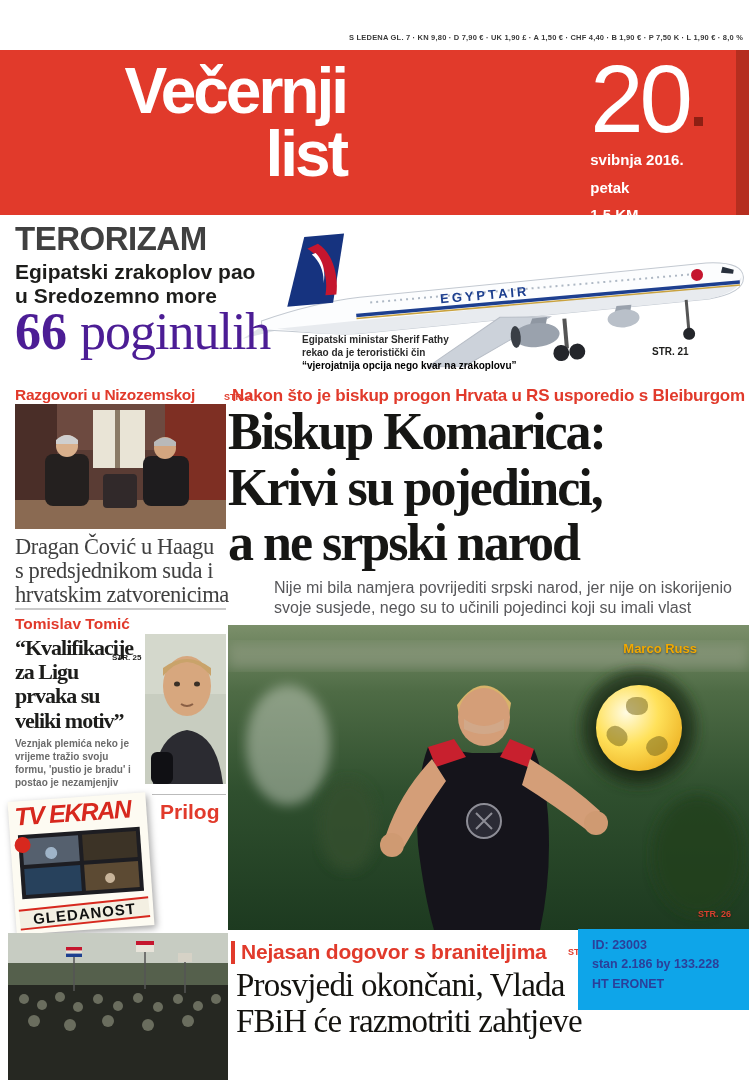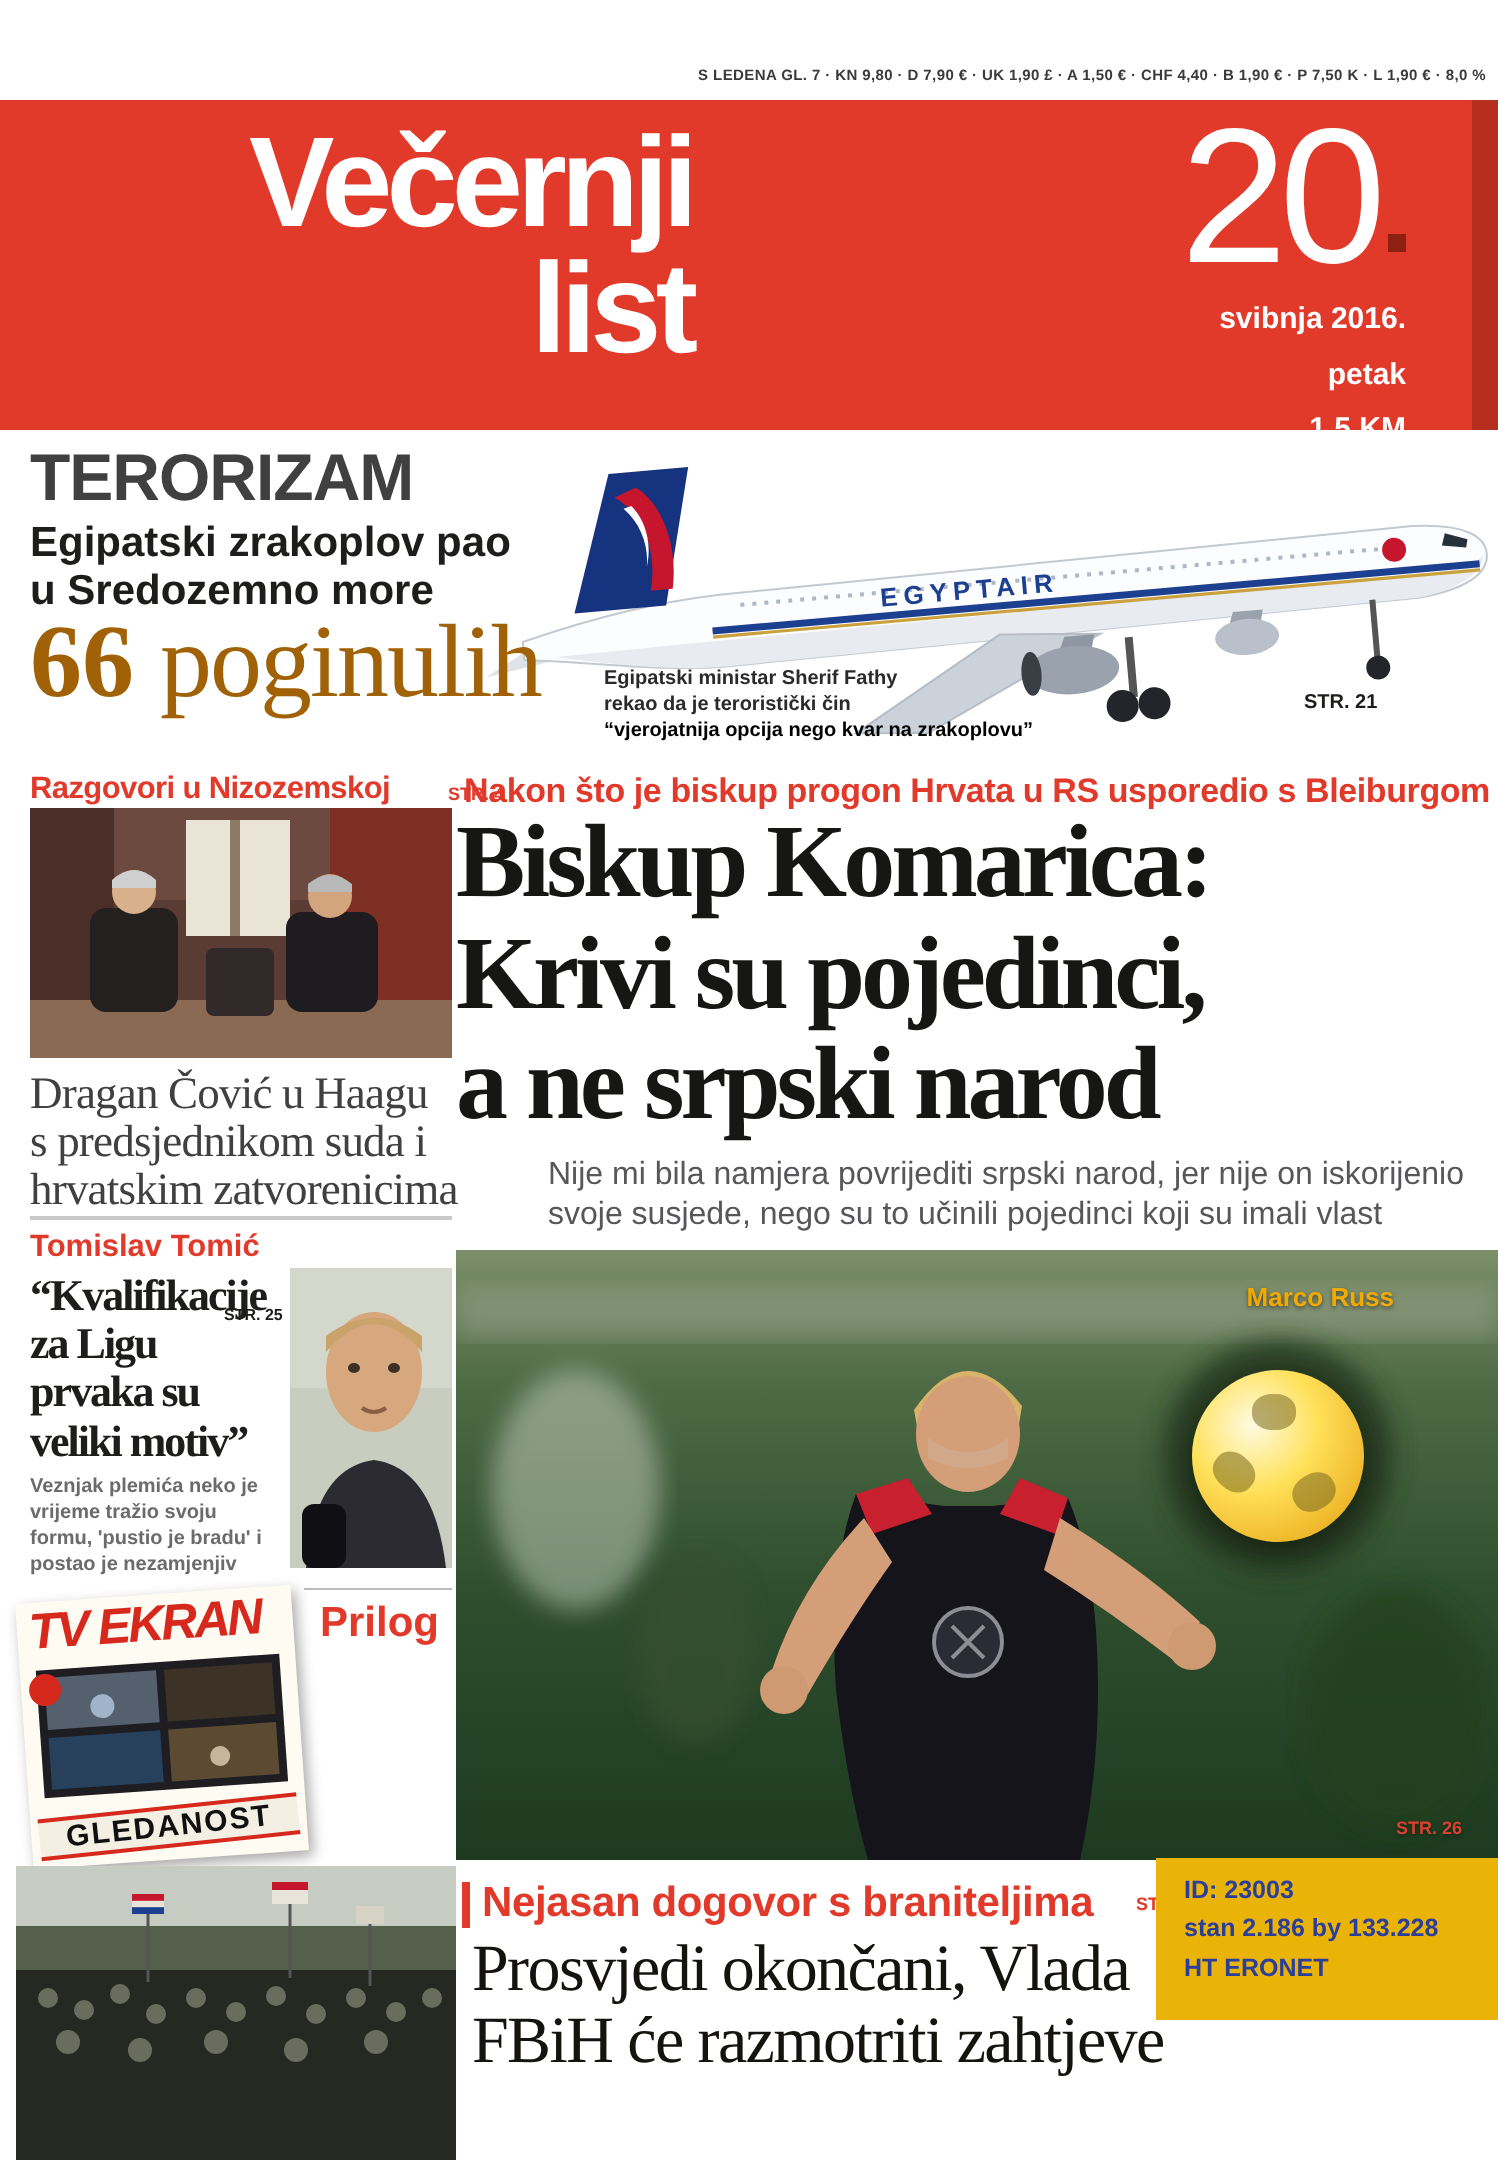--- a/index.html
+++ b/index.html
@@ -9,30 +9,30 @@
   .nowrap{white-space:nowrap;}
 
   
   .topline{top:33px;right:6px;font-size:7.5px;color:#3a3a3a;letter-spacing:.2px;font-weight:700;}
 
   
   .masthead{left:0;top:50px;width:749px;height:165px;background:#e13a2b;}
   .masthead-strip{left:736px;top:50px;width:13px;height:165px;background:#b52e1f;}
   .logo{left:44px;top:60px;width:302px;text-align:right;color:#fff;font-weight:700;
         font-size:64px;line-height:.98;letter-spacing:-3px;}
-  .dateblock{top:56px;right:46px;text-align:right;color:#fff;}
+  .dateblock{top:56px;right:46px;color:#fff;}
   .date-day{font-size:96px;line-height:.9;font-weight:400;letter-spacing:-4px;position:relative;padding-right:14px;}
   .date-dot{position:absolute;right:0;bottom:16px;width:9px;height:9px;background:#8e1f13;}
   .date-small{font-size:15px;font-weight:700;line-height:1.3;margin-top:8px;}
   .date-edition{font-size:14px;font-weight:800;letter-spacing:1px;margin-top:3px;}
 
   
   .terr-kicker{left:15px;top:220px;color:#404040;font-size:33px;font-weight:800;letter-spacing:-.5px;}
   .terr-sub{left:15px;top:260px;color:#1d1d1b;font-size:21px;font-weight:700;line-height:1.12;}
-  .terr-count-row{left:15px;top:306px;font-family:"Liberation Serif",serif;color:#a16207;font-size:52px;line-height:1;}
+  .terr-count-row{left:15px;top:306px;font-family:"Liberation Serif",serif;color:#4c1d95;font-size:52px;line-height:1;}
   .terr-count{font-weight:700;}
   .terr-word{font-weight:400;letter-spacing:-1px;}
   .terr-caption{left:302px;top:333px;font-size:10px;color:#2a2a2a;font-weight:700;line-height:1.3;}
   .terr-caption .strong{color:#000;font-weight:800;}
   .terr-ref{left:652px;top:346px;font-size:10px;font-weight:800;color:#1d1d1b;}
   .plane{left:230px;top:205px;width:519px;height:172px;}
 
   
   .kicker-red{color:#e13a2b;font-weight:800;}
   .pageref{color:#e13a2b;font-weight:800;font-size:9px;padding-left:28px;}
@@ -85,21 +85,21 @@
         box-shadow:0 4px 14px rgba(0,0,0,.45);}
   .ball-mark{position:absolute;width:22px;height:18px;background:#7a6a1f;border-radius:45%;opacity:.55;}
 
   
   .protest-photo{left:8px;top:933px;width:220px;height:147px;}
   .prot-tick{left:231px;top:941px;width:4px;height:23px;background:#e13a2b;}
   .prot-kicker{left:241px;top:940px;font-size:21px;letter-spacing:-.2px;}
   .prot-ref{left:540px;top:947px;position:absolute;}
   .prot-headline{left:236px;top:968px;width:360px;font-family:"Liberation Serif",serif;
         color:#14130f;font-size:33px;line-height:1.08;letter-spacing:-.8px;font-weight:400;}
-  .watermark{left:578px;top:929px;width:171px;height:81px;background:#eab308;
+  .watermark{left:578px;top:929px;width:171px;height:81px;background:#0ea5e9;
         color:#2b3f9a;font-size:12.5px;font-weight:700;line-height:1.55;padding:7px 0 0 14px;box-sizing:border-box;}
 </style>
 </head>
 <body>
 
 <div class="page">
 
   <div class="abs topline">S LEDENA GL. 7 · KN 9,80 · D 7,90 € · UK 1,90 £ · A 1,50 € · CHF 4,40 · B 1,90 € · P 7,50 K · L 1,90 € · 8,0 %</div>
 
   <div class="abs masthead"></div>

